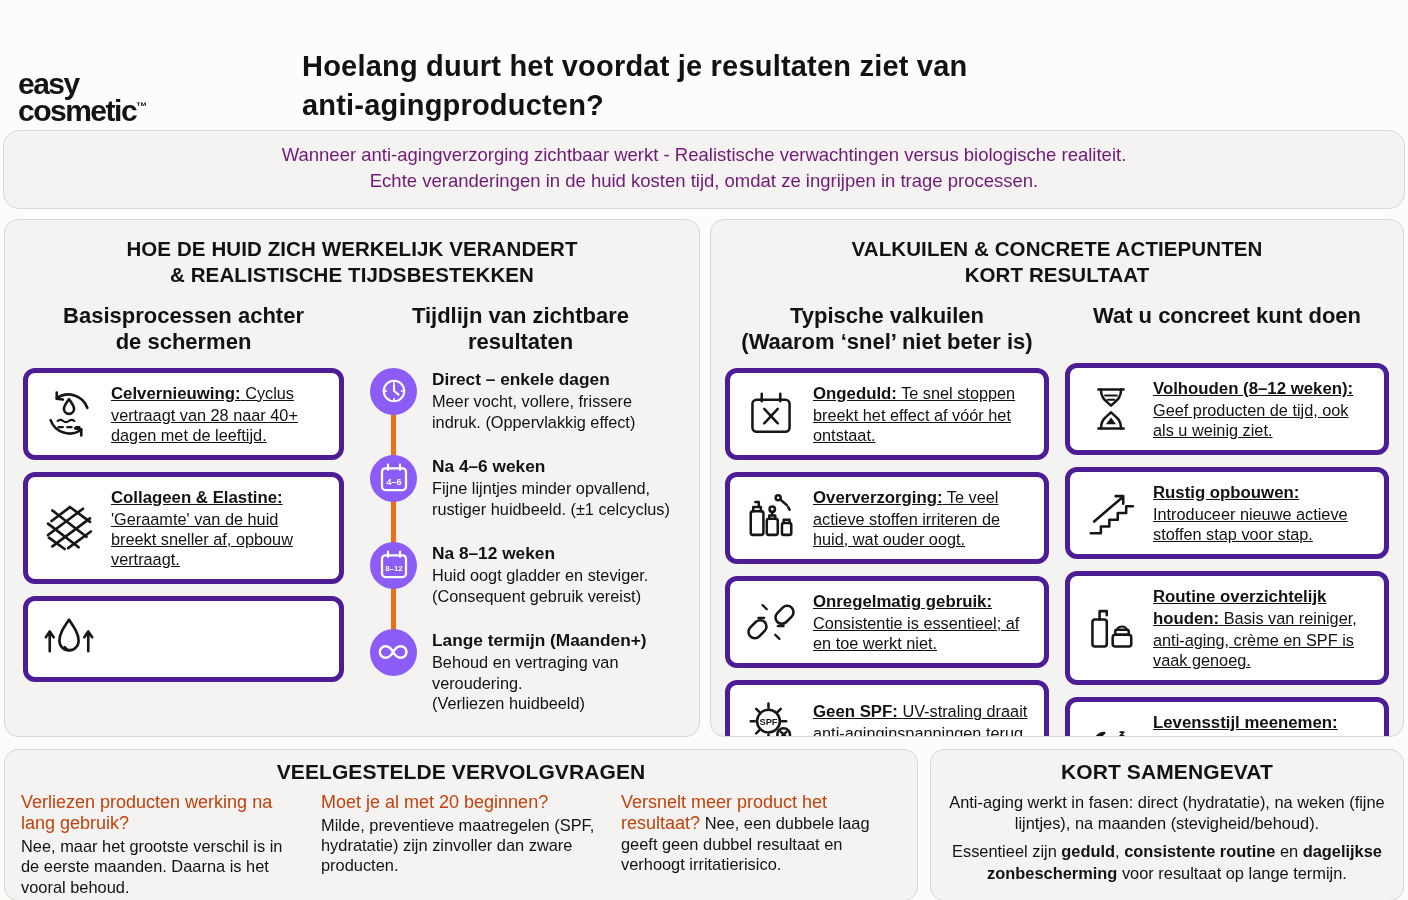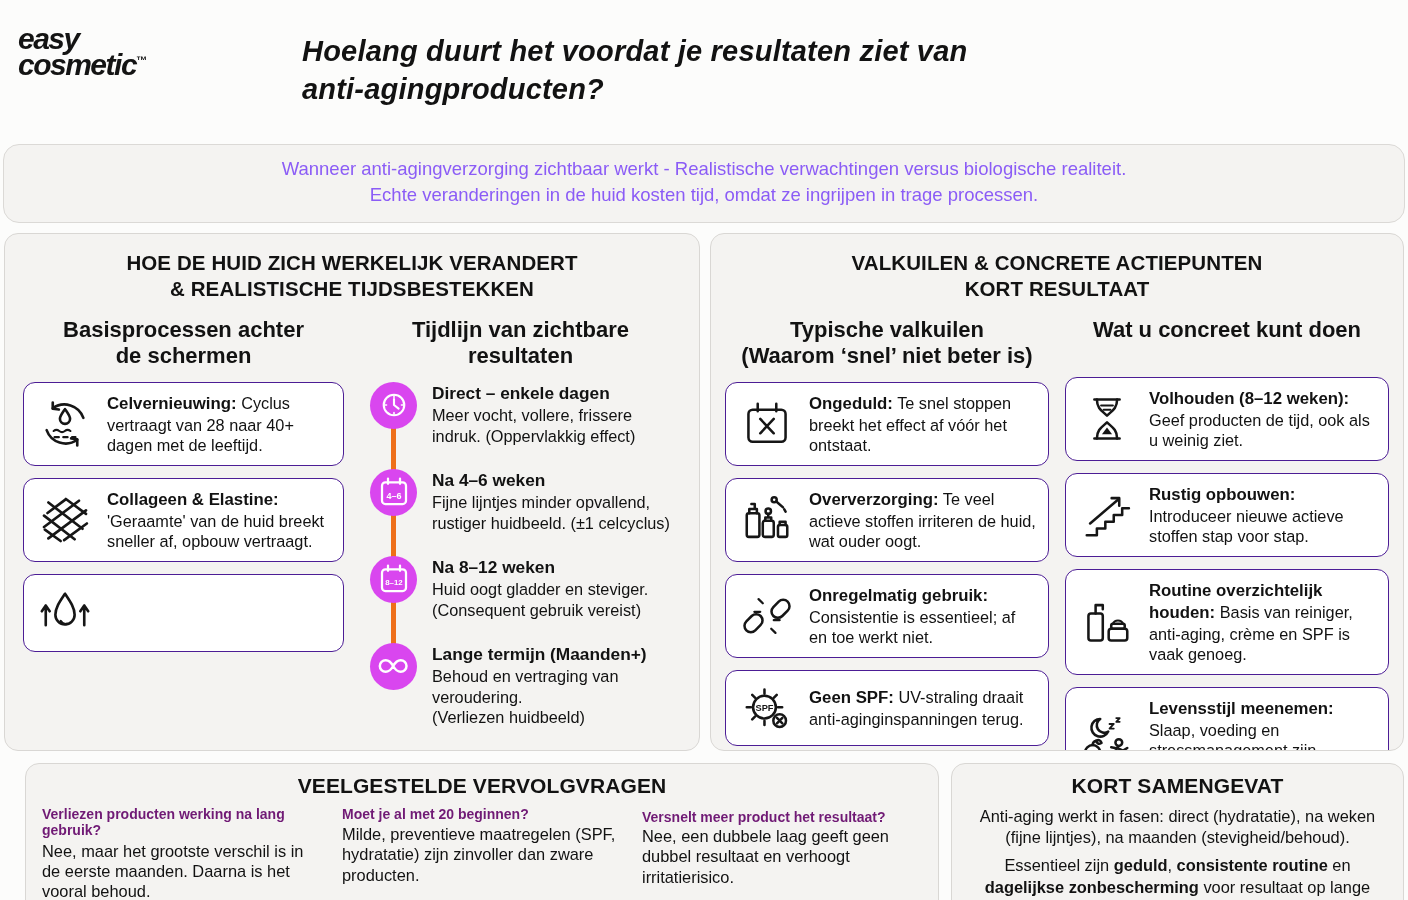--- a/index.html
+++ b/index.html
@@ -2,75 +2,75 @@
 <html><head>
 <meta charset="utf-8">
 <style>
   html,body{margin:0;padding:0;}
   body{
     width:1408px;height:900px;overflow:hidden;position:relative;
     background:#fcfcfb;color:#121212;
     font-family:"Liberation Sans", sans-serif;
   }
   
-  .top{display:flex;align-items:flex-start;padding:26px 18px 0 18px;height:112px;font-style:italic;}
+  .top{display:flex;align-items:flex-end;padding:12px 18px 0 18px;height:112px;}
   .logo{width:268px;letter-spacing:-1.5px;line-height:.88;font-weight:700;font-size:30px;color:#141414;}
   .logo .tm{font-size:11px;vertical-align:super;letter-spacing:0;}
   .page-title{margin:6px 0 0 16px;font-size:29px;font-weight:700;line-height:1.32;letter-spacing:.2px;}
   .page-title span{display:block;}
   
   .intro{
     margin:6px 3px 10px 3px;background:#f4f3f1;border:1px solid #dbd9d6;border-radius:16px;
-    text-align:center;font-size:18.5px;line-height:1.42;padding:11px 24px 13px 24px;color:#8b5cf6;
+    text-align:center;font-size:18.5px;line-height:1.42;padding:11px 24px 13px 24px;color:#701a75;
   }
   
   .main-row{display:flex;gap:10px;padding:0 4px;height:518px;}
   .panel{background:#f4f3f1;border:1px solid #d9d7d4;border-radius:14px;box-sizing:border-box;overflow:hidden;}
   .panel.skin{width:696px;padding:12px 18px;}
   .panel.pitfalls{flex:1;padding:12px 14px;}
   .panel-title{text-align:center;font-size:20.5px;font-weight:700;line-height:1.3;margin:4px 0 6px 0;letter-spacing:.1px;}
   .panel-title span{display:block;}
   .cols{display:flex;gap:16px;}
   .col{flex:1;min-width:0;}
   .col-heading{text-align:center;font-weight:700;font-size:22px;line-height:1.18;margin:8px 0 13px 0;}
   .col-heading span{display:block;}
   .col-heading.one-line{margin-bottom:34px;}
   
   .card{
-    background:#fff;border:1px solid #4c1d95;border-radius:12px;
-    display:flex;align-items:center;gap:13px;padding:10px 12px;margin-bottom:12px;
+    background:#fff;border:5px solid #4c1d95;border-radius:12px;
+    display:flex;align-items:center;gap:13px;padding:10px 12px;margin-bottom:12px;text-decoration:underline;
   }
   .card .icon{flex:0 0 58px;display:flex;justify-content:center;align-items:center;}
   .card .txt{margin:0;font-size:16.3px;line-height:1.24;}
   .card .txt b{font-size:16.8px;}
   .card .txt b.block{display:block;}
   svg.ic{stroke:#161616;fill:none;stroke-width:3;stroke-linecap:round;stroke-linejoin:round;}
   svg.ic .fill{fill:#161616;stroke:none;}
   
   .timeline{position:relative;margin:2px 0 0 10px;}
   .t-connector{position:absolute;left:21px;top:26px;height:262px;width:5px;background:#ee6f1a;border-radius:3px;}
   .t-item{display:flex;gap:15px;min-height:87px;align-items:flex-start;}
   .t-item.last{min-height:0;}
   .t-circle{
     position:relative;flex:0 0 47px;width:47px;height:47px;border-radius:50%;
-    background:#d946ef;display:flex;align-items:center;justify-content:center;
+    background:#8b5cf6;display:flex;align-items:center;justify-content:center;
   }
   svg.wic{stroke:#ffffff;fill:none;stroke-width:3;stroke-linecap:round;stroke-linejoin:round;}
   svg.wic text{fill:#ffffff;stroke:none;font-weight:700;font-family:"Liberation Sans",sans-serif;}
   .t-body{padding-top:1px;}
   .t-title{font-weight:700;font-size:17.3px;line-height:1.2;margin:0 0 2px 0;}
   .t-text{font-size:16.3px;line-height:1.25;margin:0;}
   
   .bottom-row{display:flex;gap:12px;padding:0 4px;margin-top:12px;height:152px;}
-  .panel.faq{width:914px;padding:8px 16px;margin-left:21px;}
+  .panel.faq{width:914px;padding:8px 16px;}
   .panel.summary{flex:1;padding:8px 18px;}
   .faq-title,.summary-title{text-align:center;font-size:21px;font-weight:700;margin:2px 0 8px 0;letter-spacing:.1px;}
   .faq-cols{display:flex;gap:20px;}
   .faq-col{flex:1;min-width:0;font-size:16.4px;line-height:1.24;}
-  .faq-q{color:#701a75;font-weight:700;font-size:14px;line-height:1.18;}
+  .faq-q{color:#c2410c;font-weight:400;font-size:18px;line-height:1.18;}
   .faq-q.block{display:block;margin-bottom:2px;}
   .summary p{margin:0 0 7px 0;text-align:center;font-size:16.4px;line-height:1.3;}
 </style>
 </head>
 <body>
 
 <header class="top">
   <div class="logo">
     <div>easy</div>
     <div><span>cosmetic</span><span class="tm">™</span></div>

